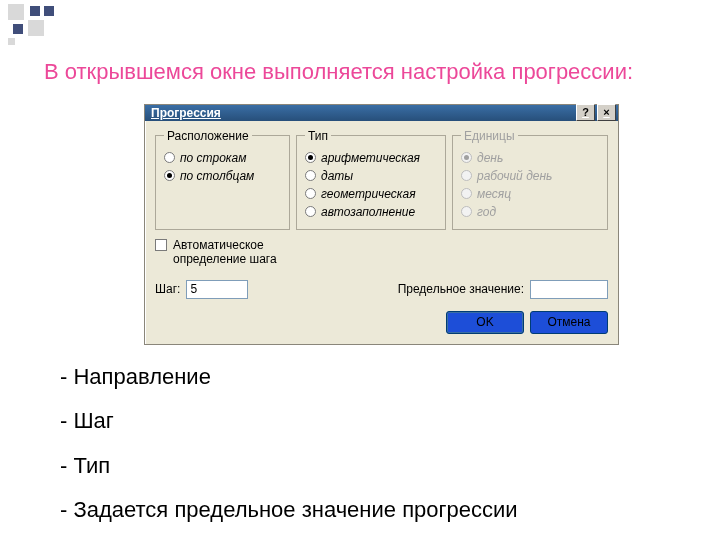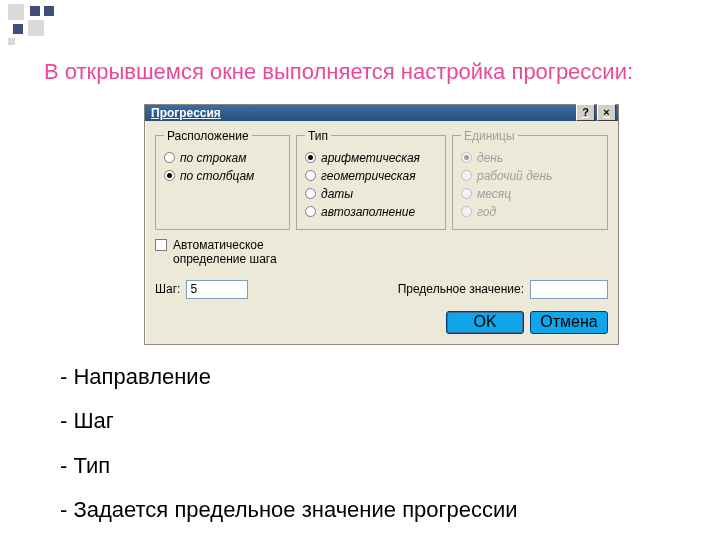--- a/index.html
+++ b/index.html
@@ -124,25 +124,25 @@
   .tb-step { width: 62px; }
   .spacer2 { flex: 1; }
   .tb-limit { width: 78px; }
 
   .row3 {
     display: flex; justify-content: flex-end; gap: 6px;
     margin-top: 12px;
   }
   .btn {
     width: 78px; height: 23px;
-    background: #0ea5e9;
+    background: #1d4ed8;
     border: 1px solid #003c74;
     border-radius: 3px;
     display: flex; align-items: center; justify-content: center;
-    font-size: 16px;
+    font-size: 12px;
   }
   .btn.default { box-shadow: 0 0 0 1px #3a6ea5 inset; }
 
   .bullets {
     font-size: 22px;
     line-height: 1.3;
     color: #000;
     margin: 6px 0 0 0;
   }
   .bullets div { margin: 16px; }
@@ -186,25 +186,25 @@
         </fieldset>
 
         <fieldset class="group g-type">
           <legend>Тип</legend>
           <div class="radio checked">
             <span class="dot"></span>
             <span>арифметическая</span>
           </div>
           <div class="radio">
             <span class="dot"></span>
+            <span>даты</span>
+          </div>
+          <div class="radio">
+            <span class="dot"></span>
             <span>геометрическая</span>
-          </div>
-          <div class="radio">
-            <span class="dot"></span>
-            <span>даты</span>
           </div>
           <div class="radio">
             <span class="dot"></span>
             <span>автозаполнение</span>
           </div>
         </fieldset>
 
         <fieldset class="group g-unit disabled">
           <legend>Единицы</legend>
           <div class="radio disabled checked">

